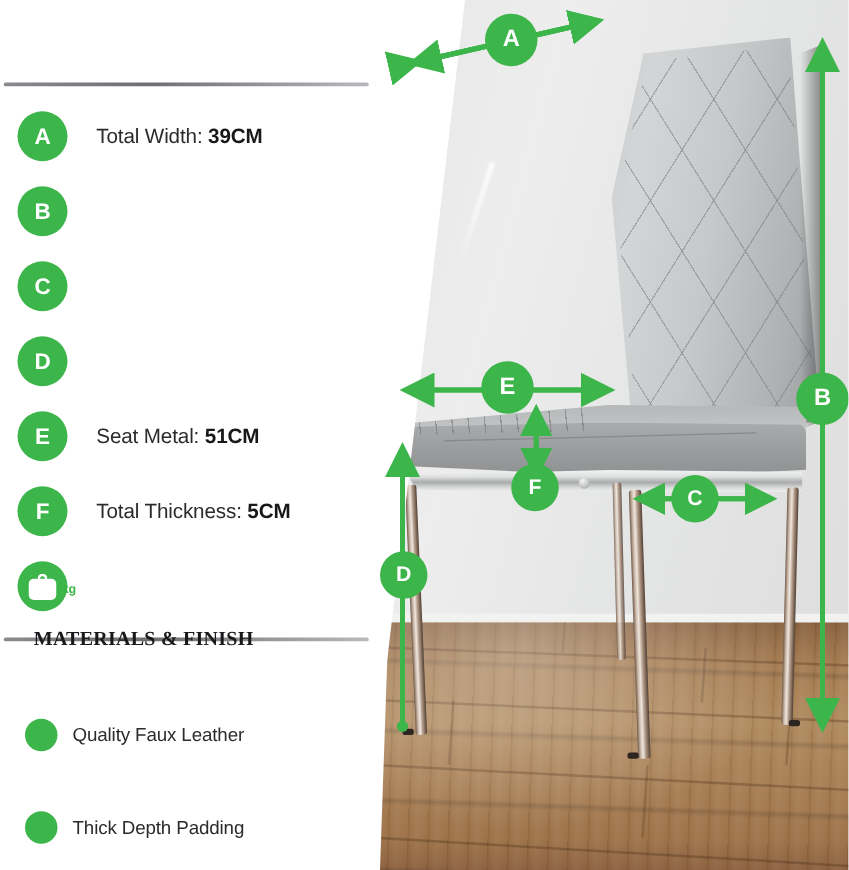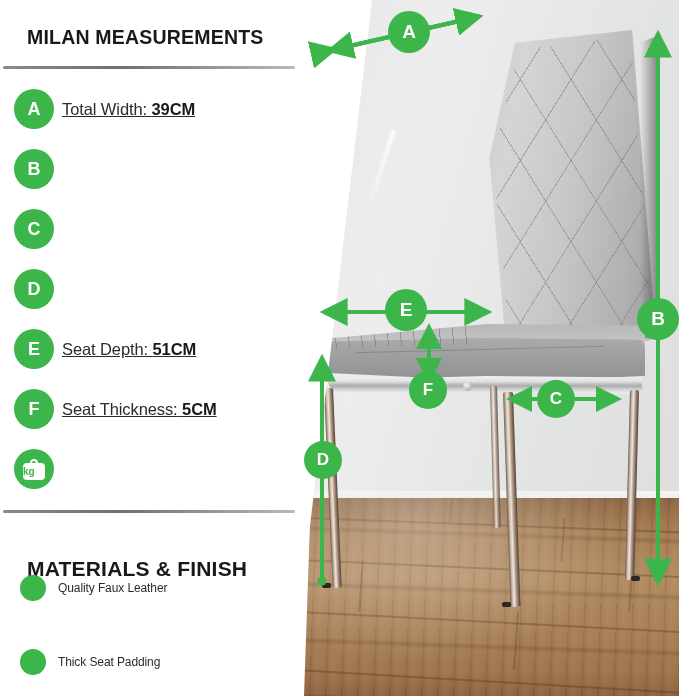--- a/index.html
+++ b/index.html
@@ -33,22 +33,23 @@
     font-weight: bold;
     color: #19191b;
     letter-spacing: 0.2px;
     white-space: nowrap;
   }
   #measurements-title {
     left: 27px; top: 26px;
     font-size: 19.5px;
   }
   #materials-title {
-    left: 27px; top: 557px;
-    font-size: 21px;
+    left: 27px; top: 503px;
+    font-size: 16px;
+    font-family: Liberation Serif, serif;
   }
   .divider {
     position: absolute;
     left: 3px;
     width: 292px;
     height: 3px;
     background: linear-gradient(to right, #8a8a8e 0%, #6e6e73 40%, #b9b9bd 100%);
     border-radius: 2px;
   }
   #divider-top { top: 66px; }
@@ -70,26 +71,25 @@
     flex: 0 0 40px;
     display: flex;
     align-items: center;
     justify-content: center;
     color: #ffffff;
     font-weight: bold;
     font-size: 18px;
     line-height: 1;
   }
   .spec-text {
-    margin-left: 8px;
+    margin-left: 23px;
     font-size: 16.5px;
     color: #2b2b2e;
     white-space: nowrap;
     letter-spacing: -0.1px;
-    text-decoration: underline;
   }
   .spec-text b {
     font-weight: bold;
     color: #19191b;
   }
   .kg-badge-inner {
     position: relative;
     width: 22px; height: 21px;
   }
   .kg-body {
@@ -103,23 +103,23 @@
     position: absolute;
     left: 7px; top: 0px;
     width: 8px; height: 7px;
     border: 2px solid #ffffff;
     border-bottom: none;
     border-radius: 5px 5px 0 0;
     box-sizing: border-box;
   }
   .kg-label {
     position: absolute;
-    left: 0; top: 5px;
+    left: 16px; top: 5px;
     width: 22px;
-    text-align: left;
+    text-align: right;
     font-size: 10px;
     font-weight: bold;
     color: #3cb54a;
     line-height: 15px;
   }
 
   
   .mat-row {
     position: absolute;
     left: 20px;
@@ -128,21 +128,21 @@
     align-items: center;
   }
   .dot {
     width: 26px; height: 26px;
     border-radius: 50%;
     background: #3cb54a;
     flex: 0 0 26px;
   }
   .mat-text {
     margin-left: 12px;
-    font-size: 12px;
+    font-size: 15px;
     color: #2b2b2e;
     white-space: nowrap;
     letter-spacing: -0.1px;
     text-align: center;
   }
 
   
   #photo {
     position: absolute;
     left: 300px; top: 0;
@@ -463,21 +463,20 @@
         </div>
 
       <div class="marker sm" style="left:109px; top:371px;">
           <span>F</span>
         </div>
     </div>
   </div>
 
   <div id="spec-panel">
 
-    <div class="panel-title" id="measurements-title">MILAN MEASUREMENTS</div>
     <div class="divider" id="divider-top"></div>
 
     <div class="spec-row" style="top:88px;">
       <div class="badge">
         <span>A</span>
       </div>
       <div class="spec-text">
         <span>Total Width:</span>
         <b>39CM</b>
       </div>
@@ -499,31 +498,31 @@
       <div class="badge">
         <span>D</span>
       </div>
     </div>
 
     <div class="spec-row" style="top:328px;">
       <div class="badge">
         <span>E</span>
       </div>
       <div class="spec-text">
-        <span>Seat Depth:</span>
+        <span>Seat Metal:</span>
         <b>51CM</b>
       </div>
     </div>
 
     <div class="spec-row" style="top:388px;">
       <div class="badge">
         <span>F</span>
       </div>
       <div class="spec-text">
-        <span>Seat Thickness:</span>
+        <span>Total Thickness:</span>
         <b>5CM</b>
       </div>
     </div>
 
     <div class="spec-row" style="top:448px;">
       <div class="badge">
         <div class="kg-badge-inner">
           <div class="kg-handle"></div>
           <div class="kg-body"></div>
           <div class="kg-label">kg</div>
@@ -535,16 +534,16 @@
     <div class="panel-title" id="materials-title">MATERIALS &amp; FINISH</div>
 
     <div class="mat-row" style="top:573px;">
       <div class="dot"></div>
       <div class="mat-text">Quality Faux Leather</div>
     </div>
 
 
     <div class="mat-row" style="top:647px;">
       <div class="dot"></div>
-      <div class="mat-text">Thick Seat Padding</div>
+      <div class="mat-text">Thick Depth Padding</div>
     </div>
   </div>
 </div>
 
 </body></html>

